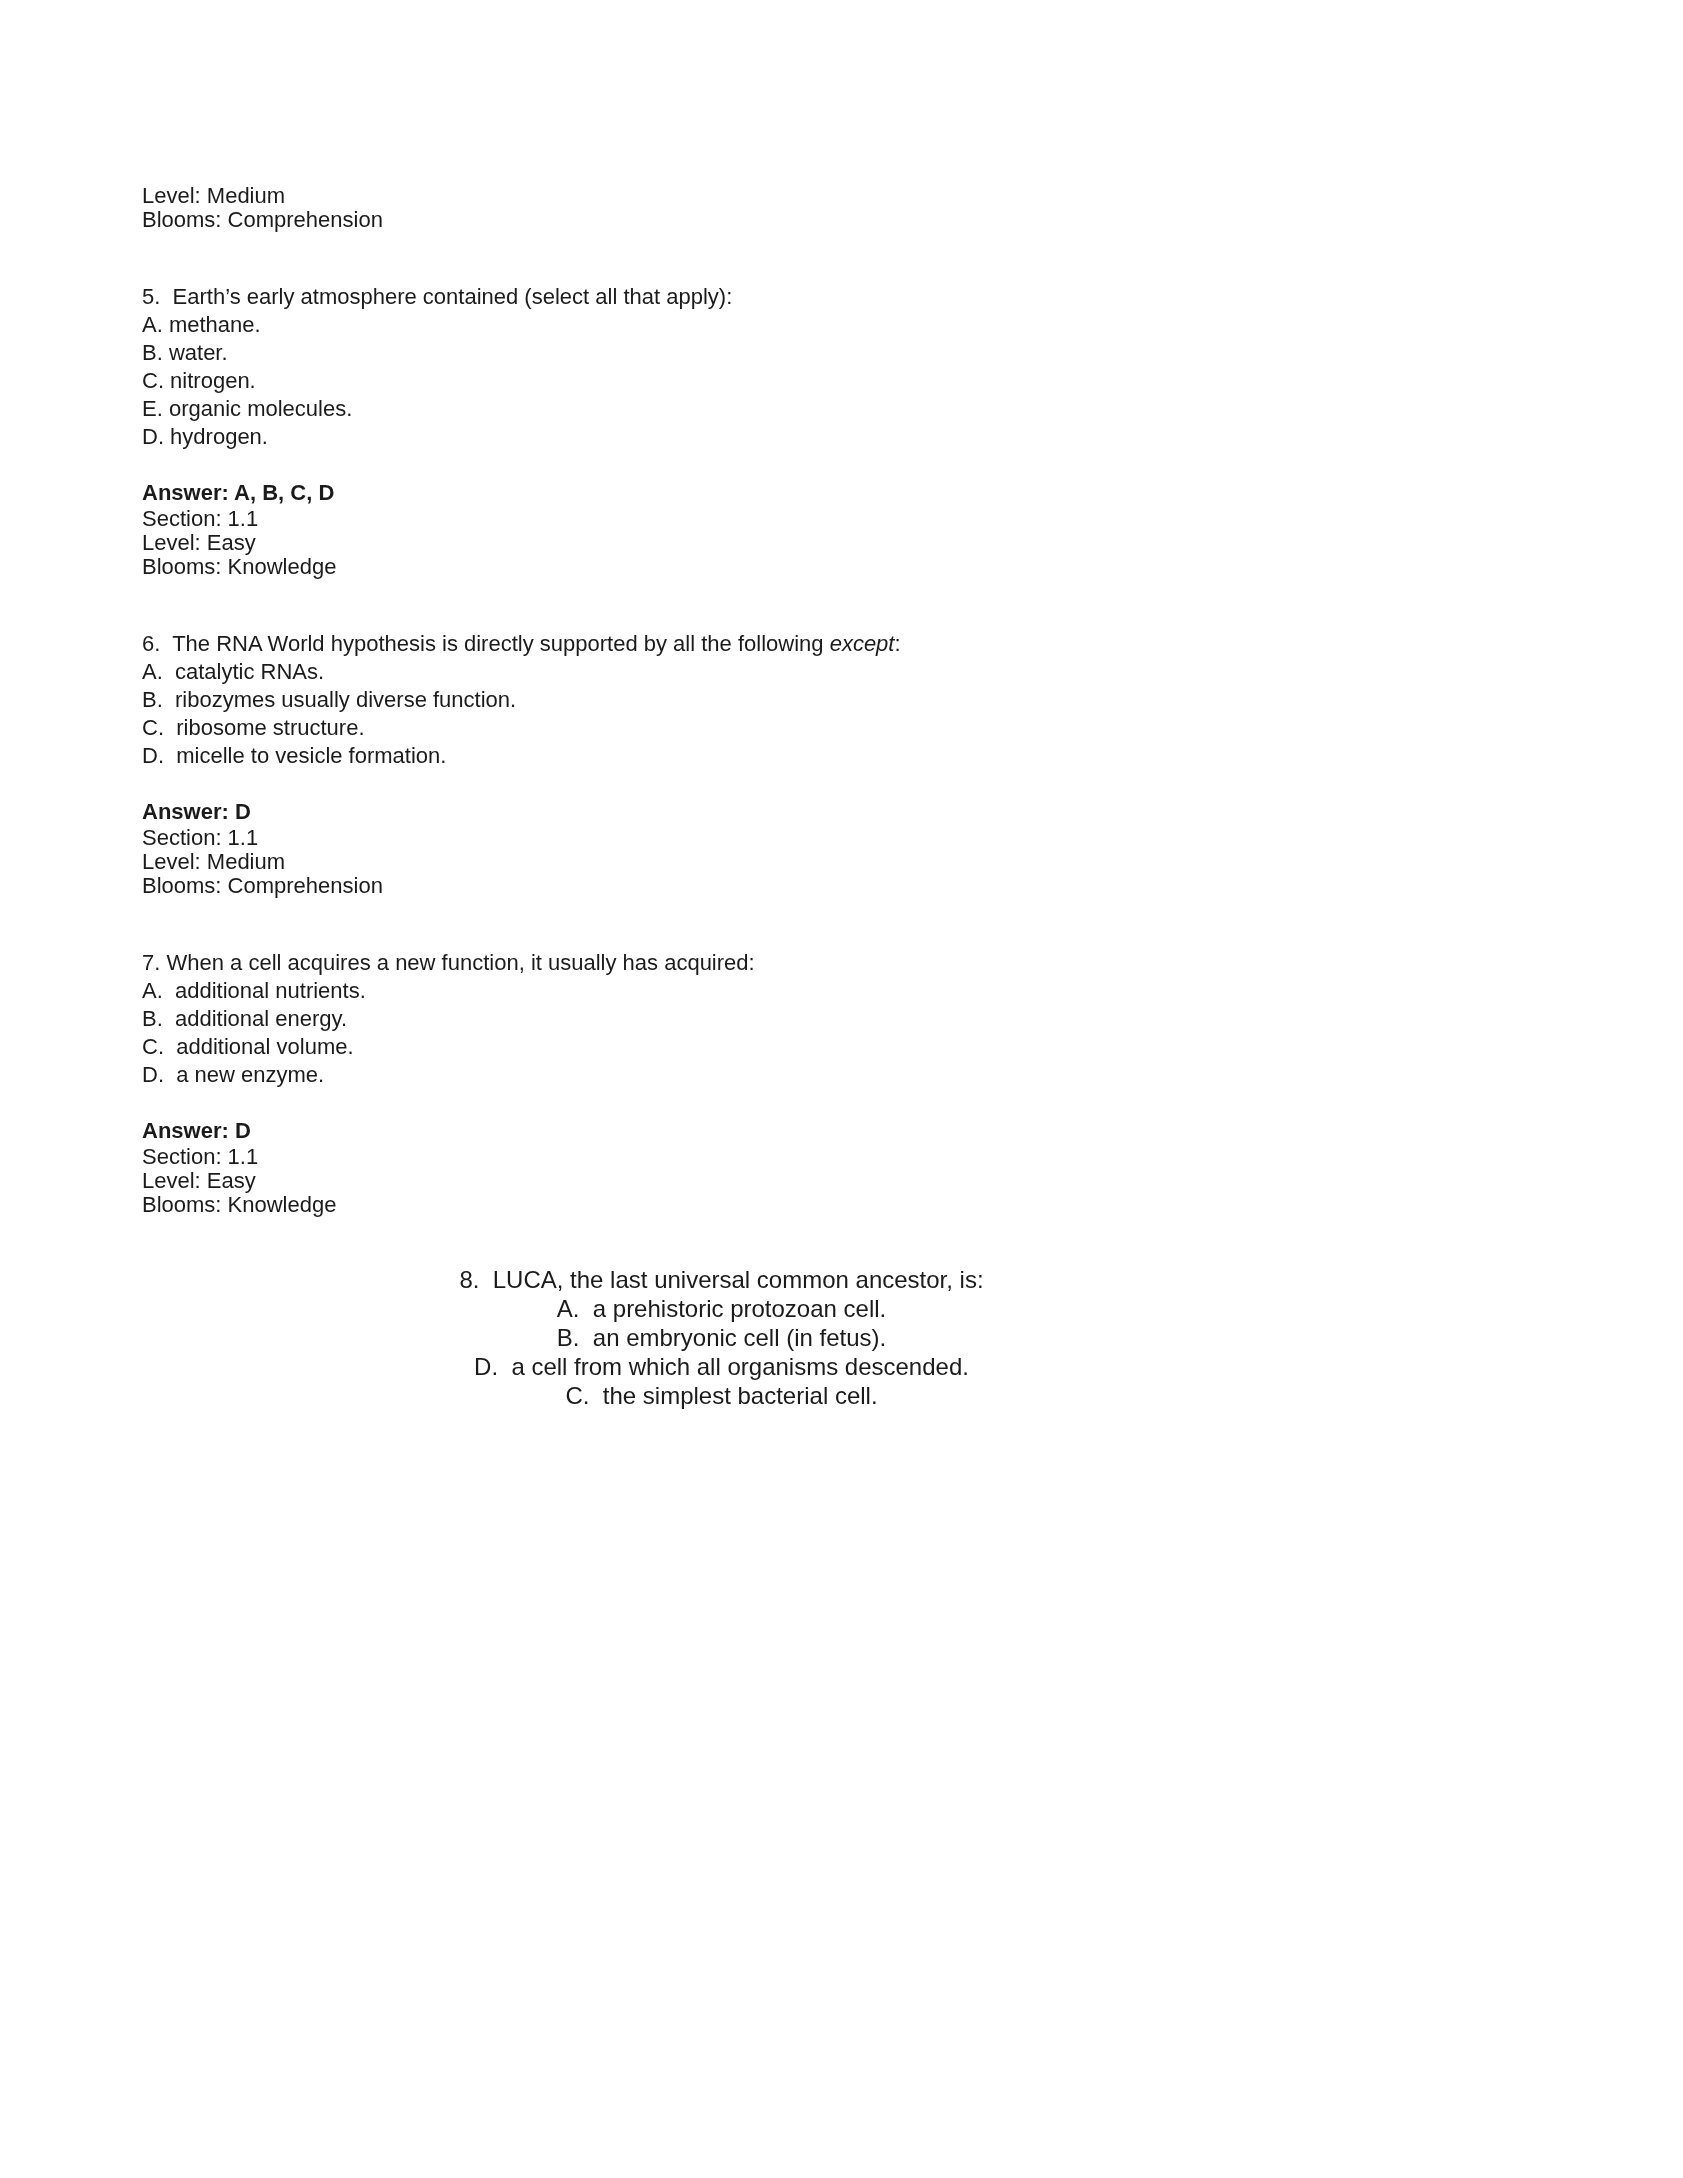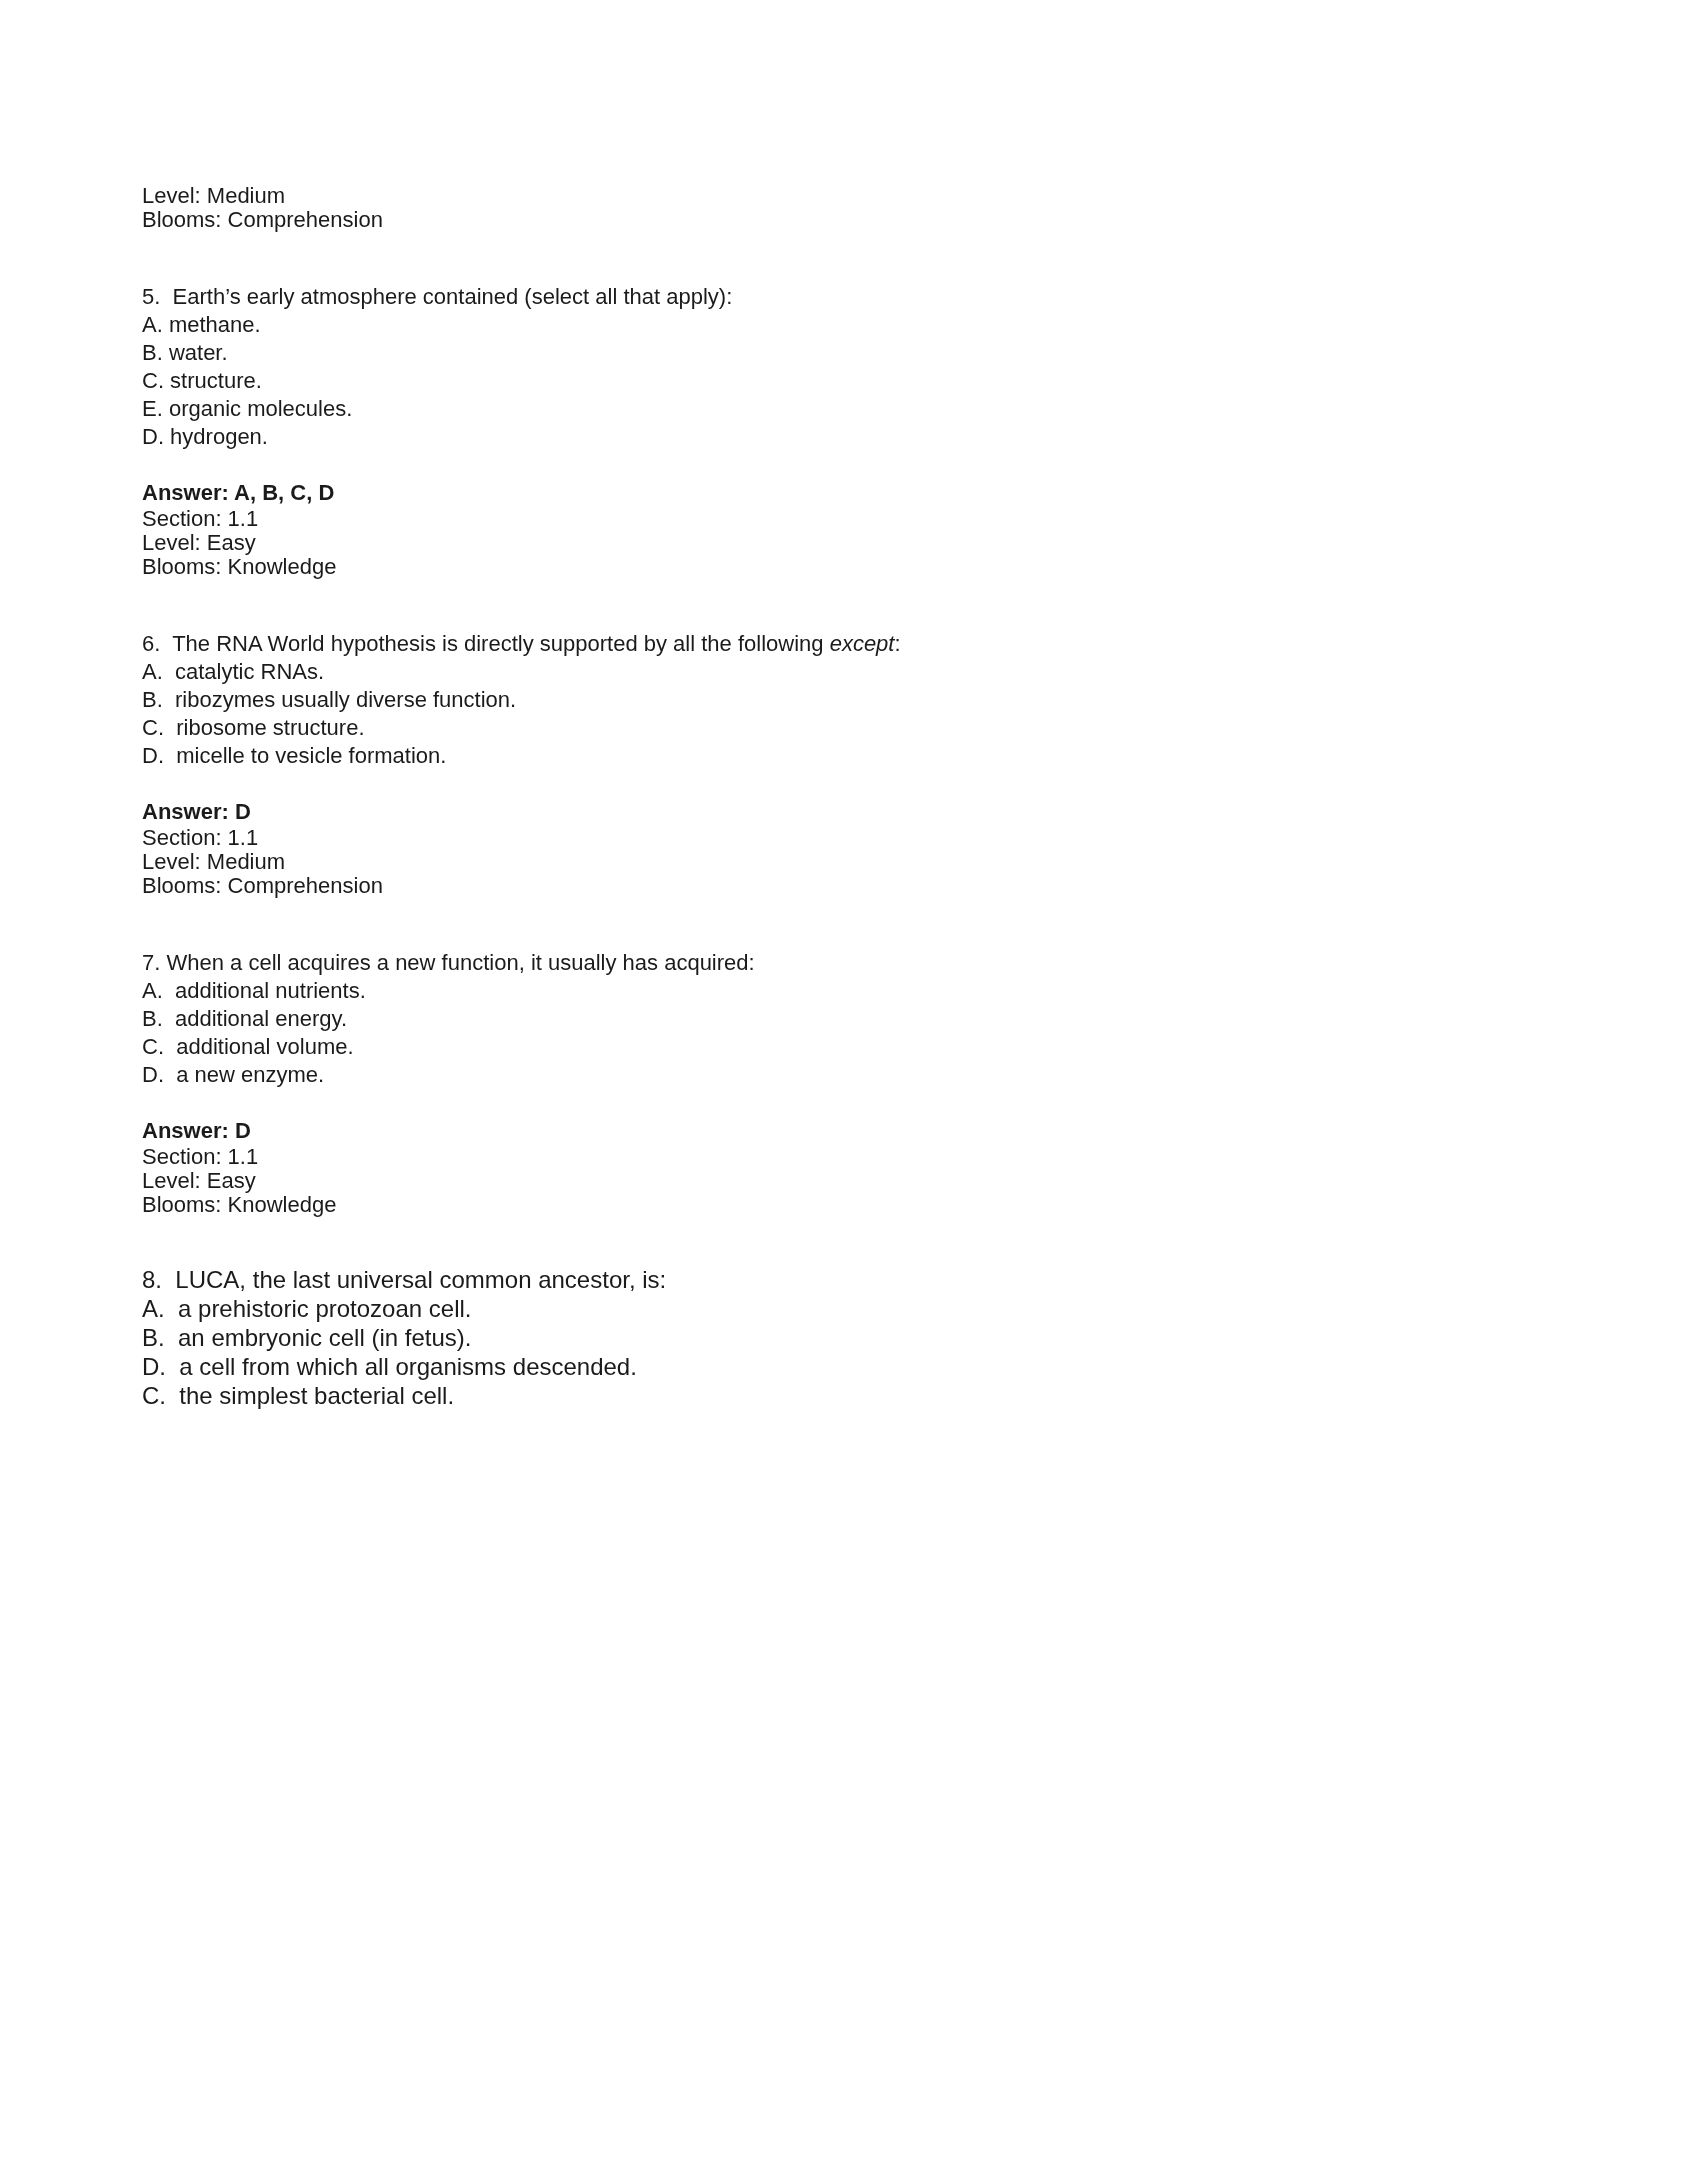--- a/index.html
+++ b/index.html
@@ -43,41 +43,42 @@
   }
   .block-gap-answer {
     margin-top: 28px;
   }
   .q8 .l {
     font-size: 24px;
     line-height: 29px;
   }
   .q8 {
     margin-top: 48px;
+    text-align: center;
   }
   em.it {
     font-style: italic;
   }
 </style>
 </head>
 <body>
 
 <div class="page">
   <div class="content">
 
     <div class="meta-block">
       <div class="meta-l">Level: Medium</div>
       <div class="meta-l">Blooms: Comprehension</div>
     </div>
 
     <div class="block-gap-question">
       <div class="l">5.  Earth’s early atmosphere contained (select all that apply):</div>
       <div class="l">A. methane.</div>
       <div class="l">B. water.</div>
-      <div class="l">C. structure.</div>
+      <div class="l">C. nitrogen.</div>
       <div class="l">E. organic molecules.</div>
       <div class="l">D. hydrogen.</div>
     </div>
     <div class="block-gap-answer">
       <div class="ans">Answer: A, B, C, D</div>
       <div class="meta-l">Section: 1.1</div>
       <div class="meta-l">Level: Easy</div>
       <div class="meta-l">Blooms: Knowledge</div>
     </div>
 

